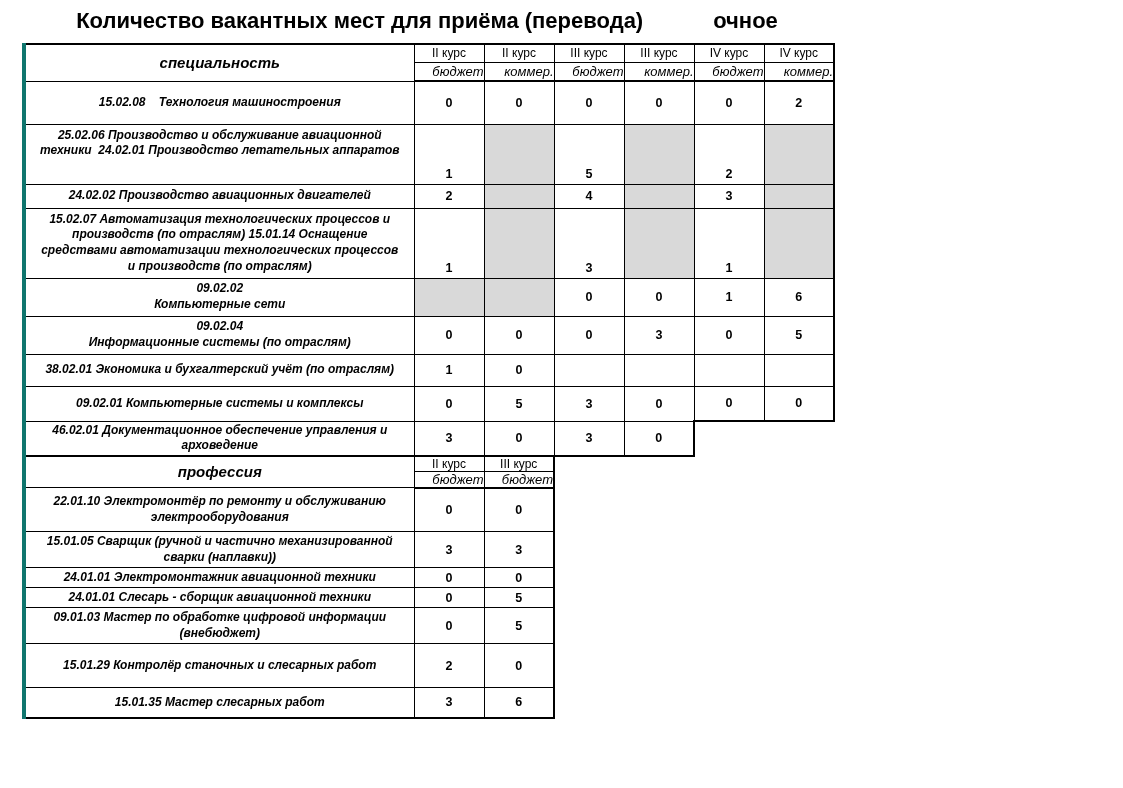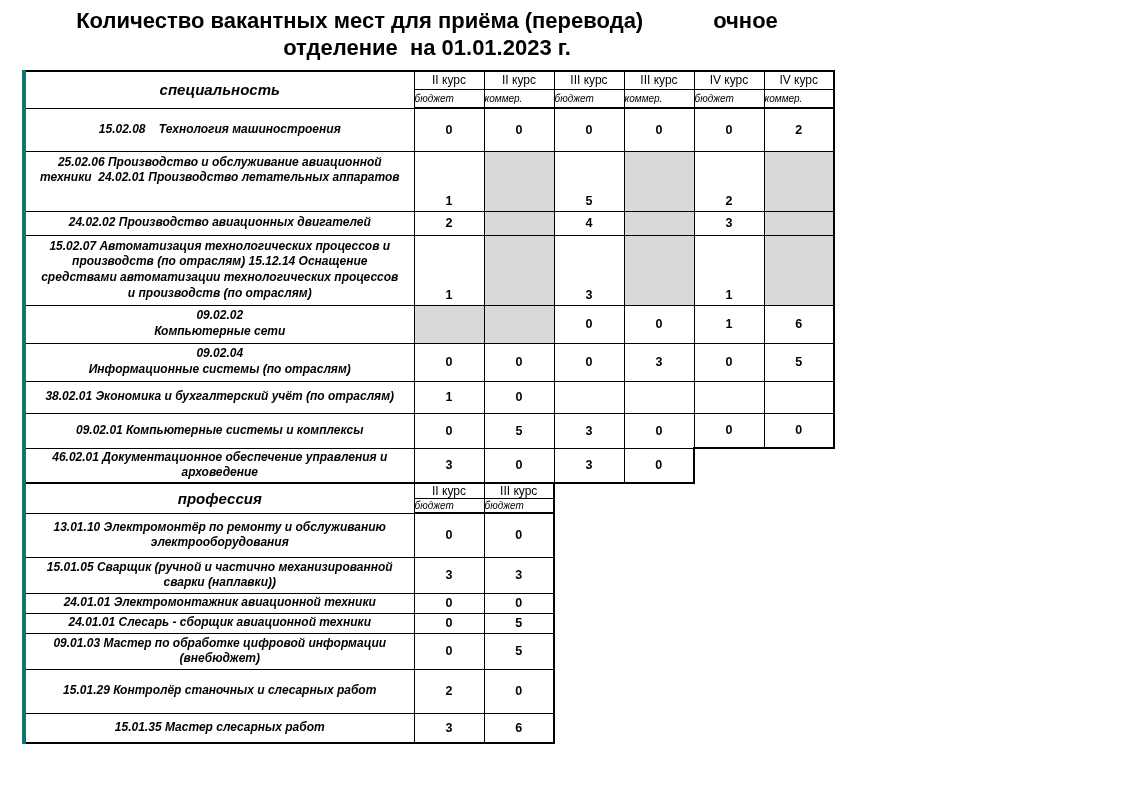--- a/index.html
+++ b/index.html
@@ -15,40 +15,39 @@
   .gapspan { display: inline-block; width: 70px; }
   table {
     border-collapse: collapse; table-layout: fixed;
     margin-left: 22px; width: 810px;
   }
   col.c0 { width: 390px; }
   col.cn { width: 70px; }
   th, td { border: 1px solid #000; overflow: hidden; vertical-align: middle; }
   .hl { font-size: 15px; font-style: italic; font-weight: 700; text-align: center; }
   .hc { font-size: 12px; font-weight: 400; text-align: center; }
-  .ht { font-size: 10px; font-style: italic; font-weight: 400; text-align: left; margin-top: 8px; }
+  .ht { font-size: 13px; font-style: italic; font-weight: 400; text-align: right; margin-top: 8px; }
   .name {
     font-size: 12px; font-weight: 700; font-style: italic;
     text-align: center; white-space: pre-line; line-height: 1.3; padding: 1px 5px;
   }
   .val { font-size: 12.5px; font-weight: 700; text-align: center; }
   .gray { background: #d9d9d9; }
   .vbottom { vertical-align: bottom; padding-bottom: 3px; }
   .vtop { vertical-align: top; padding-top: 3px; }
   .bt2 { border-top: 2px solid #000; }
   .bl2 { border-left: 4px solid #0f766e; }
   .br2 { border-right: 2px solid #000; }
   .bb2 { border-bottom: 2px solid #000; }
 </style>
 </head>
 <body>
 
 <div class="title">
   <div><span>Количество вакантных мест для приёма (перевода)</span><span class="gapspan"></span><span>очное</span></div>
-  <div>отделение&nbsp; на 01.01.2023 г.</div>
 </div>
 
 <table>
   <colgroup>
     <col class="c0">
       <col class="cn">
       <col class="cn">
       <col class="cn">
       <col class="cn">
       <col class="cn">
@@ -95,21 +94,21 @@
         <td class="name bl2">24.02.02 Производство авиационных двигателей</td>
         <td class="val">2</td>
         <td class="val gray"></td>
         <td class="val">4</td>
         <td class="val gray"></td>
         <td class="val">3</td>
         <td class="val gray br2"></td>
       </tr>
       <tr style="height: 70px;">
         <td class="name bl2">15.02.07 Автоматизация технологических процессов и
-производств (по отраслям) 15.12.14 Оснащение
+производств (по отраслям) 15.01.14 Оснащение
 средствами автоматизации технологических процессов
 и производств (по отраслям)</td>
         <td class="val vbottom">1</td>
         <td class="val gray vbottom"></td>
         <td class="val vbottom">3</td>
         <td class="val gray vbottom"></td>
         <td class="val vbottom">1</td>
         <td class="val gray vbottom br2"></td>
       </tr>
       <tr style="height: 38px;">
@@ -161,21 +160,21 @@
       <tr style="height: 15px;">
         <th class="hl bt2 bl2" rowspan="2">профессия</th>
         <th class="hc bt2">II курс</th>
         <th class="hc bt2 br2">III курс</th>
       </tr>
       <tr style="height: 15px;">
         <th class="ht bb2">бюджет</th>
         <th class="ht bb2 br2">бюджет</th>
       </tr>
       <tr style="height: 44px;">
-        <td class="name bl2">13.01.10 Электромонтёр по ремонту и обслуживанию
+        <td class="name bl2">22.01.10 Электромонтёр по ремонту и обслуживанию
 электрооборудования</td>
         <td class="val">0</td>
         <td class="val br2">0</td>
       </tr>
       <tr style="height: 36px;">
         <td class="name bl2">15.01.05 Сварщик (ручной и частично механизированной
 сварки (наплавки))</td>
         <td class="val">3</td>
         <td class="val br2">3</td>
       </tr>

